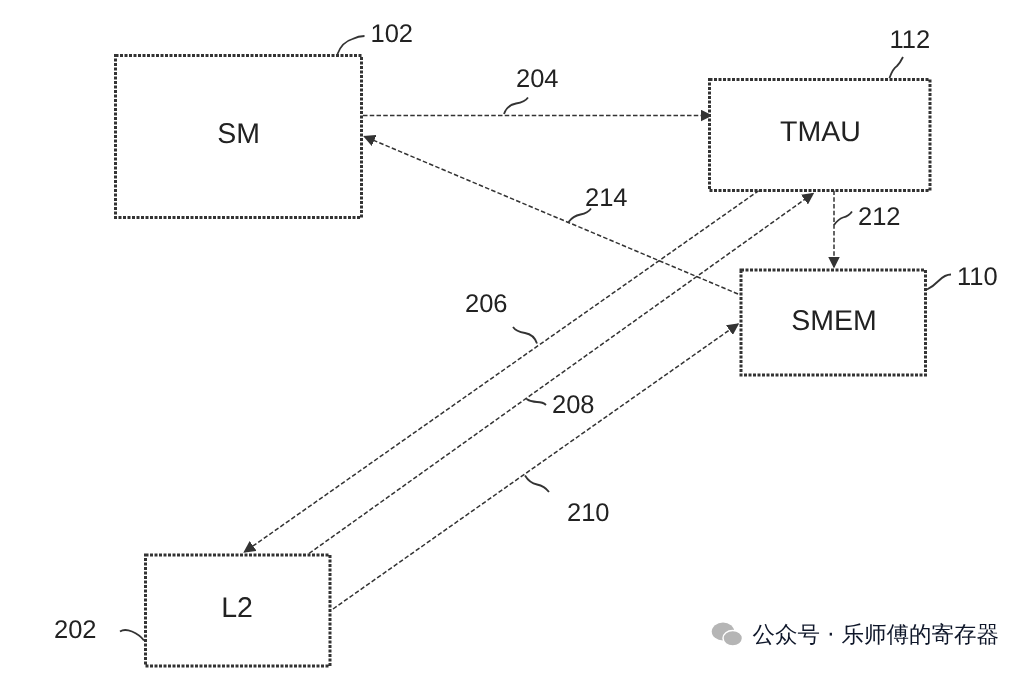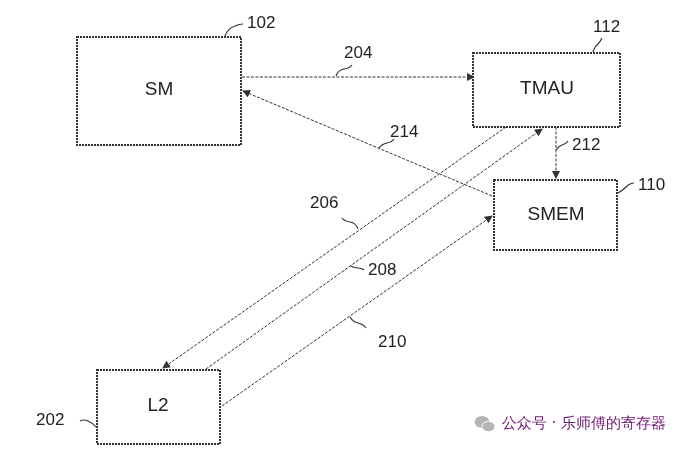--- a/index.html
+++ b/index.html
@@ -4,22 +4,22 @@
 <style>
   html, body { margin: 0; padding: 0; background: #ffffff; }
   body { width: 684px; height: 452px; position: relative; overflow: hidden;
          font-family: "Liberation Sans", sans-serif; }
   svg { position: absolute; left: 0; top: 0; }
   .box { fill: #ffffff; stroke: #333; stroke-width: 2; stroke-dasharray: 2 1; }
   .blabel { font-family: "Liberation Sans", sans-serif; font-size: 19px; fill: #222; text-anchor: middle; dominant-baseline: middle; }
   .ref { font-family: "Liberation Sans", sans-serif; font-size: 17px; fill: #222; }
   .conn { stroke: #333; stroke-width: 1; fill: none; stroke-dasharray: 3 1.5; }
   .lead { stroke: #333; stroke-width: 1.2; fill: none; }
-  .wm { position: absolute; right: 18px; top: 414px; color: #701a75; font-size: 15px;
-        font-family: "DejaVu Sans", sans-serif; display: flex; align-items: flex-end; gap: 6px; }
+  .wm { position: absolute; right: 18px; top: 414px; color: #0f172a; font-size: 15px;
+        font-family: "DejaVu Sans", sans-serif; display: flex; align-items: flex-start; gap: 6px; }
   .wm-icon { width: 22px; height: 18px; position: relative; }
 </style>
 </head>
 <body>
 
 <svg width="684" height="452" viewBox="0 0 684 452">
   <defs>
     <marker id="arr" markerWidth="8" markerHeight="8" refX="7" refY="4" orient="auto" markerUnits="userSpaceOnUse">
       <path d="M0,0 L8,4 L0,8 z" fill="#333"></path>
     </marker>

